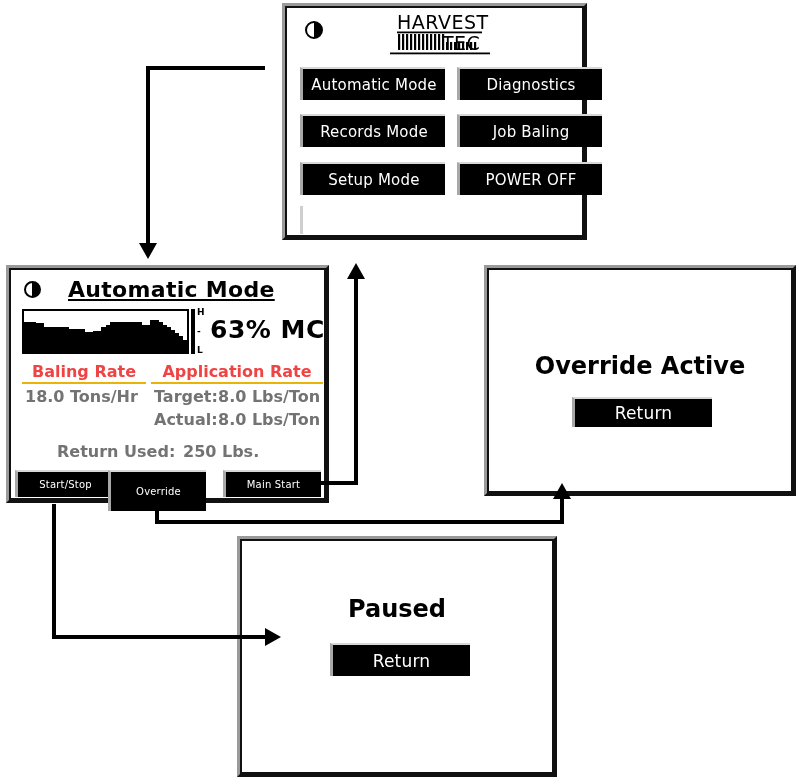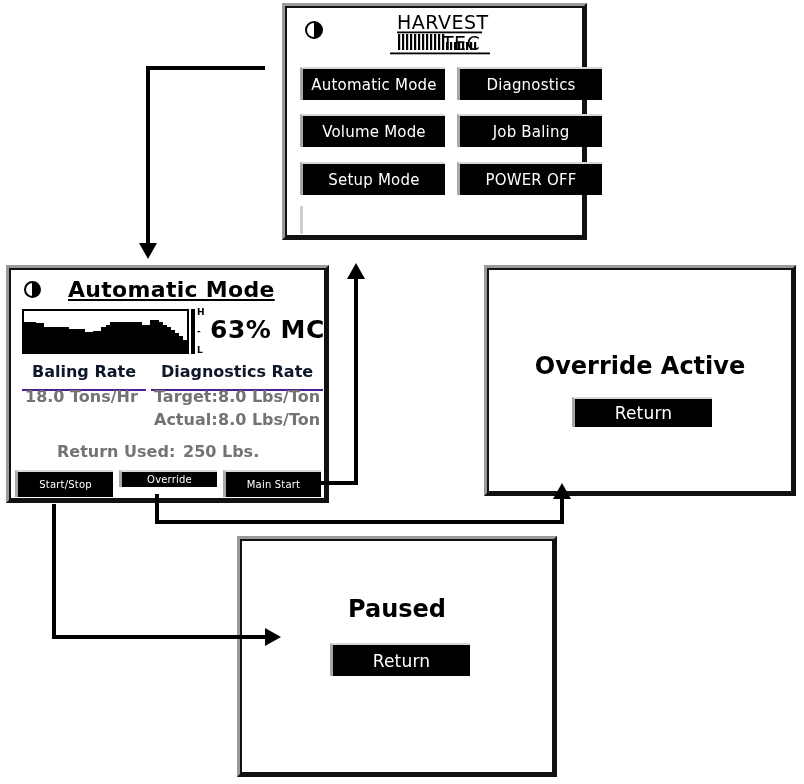--- a/index.html
+++ b/index.html
@@ -110,25 +110,25 @@
     font-size: 25px;
     font-weight: bold;
     color: #000;
     white-space: nowrap;
     letter-spacing: 0.5px;
   }
   .hdr {
     position: absolute;
     font-size: 16px;
     font-weight: bold;
-    color: #0f172a;
-    border-bottom: 2px solid #4c1d95;
+    color: #ef4444;
+    border-bottom: 2px solid #eab308;
     text-align: center;
     white-space: nowrap;
-    padding-bottom: 8px;
+    padding-bottom: 1px;
   }
   .val {
     position: absolute;
     font-size: 16px;
     font-weight: bold;
     color: #737373;
     white-space: nowrap;
   }
 
   
@@ -204,21 +204,21 @@
       <rect x="14" y="42.5" width="100" height="1.8" fill="#000"></rect>
     </svg>
 
     <div class="btn" style="left:13px; top:59px; width:145px; height:33px; font-size:15px;">
       <span>Automatic Mode</span>
     </div>
     <div class="btn" style="left:170px; top:59px; width:145px; height:33px; font-size:15px;">
       <span>Diagnostics</span>
     </div>
     <div class="btn" style="left:13px; top:106px; width:145px; height:33px; font-size:15px;">
-      <span>Volume Mode</span>
+      <span>Records Mode</span>
     </div>
     <div class="btn" style="left:170px; top:106px; width:145px; height:33px; font-size:15px;">
       <span>Job Baling</span>
     </div>
     <div class="btn" style="left:170px; top:154px; width:145px; height:33px; font-size:15px;">
       <span>POWER OFF</span>
     </div>
     <div class="btn" style="left:13px; top:154px; width:145px; height:33px; font-size:15px;">
       <span>Setup Mode</span>
     </div>
@@ -281,35 +281,35 @@
     </div>
 
     <div class="scalebar" style="left:180px; top:39px; height:45px;"></div>
     <span class="scale-lbl" style="left:186px; top:38px;">H</span>
     <span class="scale-lbl" style="left:186px; top:57px;">-</span>
     <span class="scale-lbl" style="left:186px; top:76px;">L</span>
 
     <div class="mc-value" style="left:199px; top:45px;">63% MC</div>
 
     <div class="hdr" style="left:11px; top:92px; width:124px;">Baling Rate</div>
-    <div class="hdr" style="left:140px; top:92px; width:172px;">Diagnostics Rate</div>
+    <div class="hdr" style="left:140px; top:92px; width:172px;">Application Rate</div>
 
     <div class="val" style="left:14px; top:117px;">18.0 Tons/Hr</div>
     <div class="val" style="left:143px; top:117px;">Target:</div>
     <div class="val" style="left:207px; top:117px;">8.0 Lbs/Ton</div>
     <div class="val" style="left:143px; top:140px;">Actual:</div>
     <div class="val" style="left:207px; top:140px;">8.0 Lbs/Ton</div>
 
     <div class="val" style="left:46px; top:172px;">Return Used:</div>
     <div class="val" style="left:172px; top:172px;">250  Lbs.</div>
 
     <div class="btn" style="left:4px; top:200px; width:98px; height:27px; font-size:10px;">
       <span>Start/Stop</span>
     </div>
-    <div class="btn" style="left:108px; top:200px; width:98px; height:17px; font-size:10px;">
+    <div class="btn" style="left:97px; top:200px; width:98px; height:41px; font-size:10px;">
       <span>Override</span>
     </div>
     <div class="btn" style="left:212px; top:200px; width:98px; height:27px; font-size:10px;">
       <span>Main Start</span>
     </div>
 
   </div>
 </div>
 
 <div class="screen" style="left:484px; top:265px; width:312px; height:231px;">

